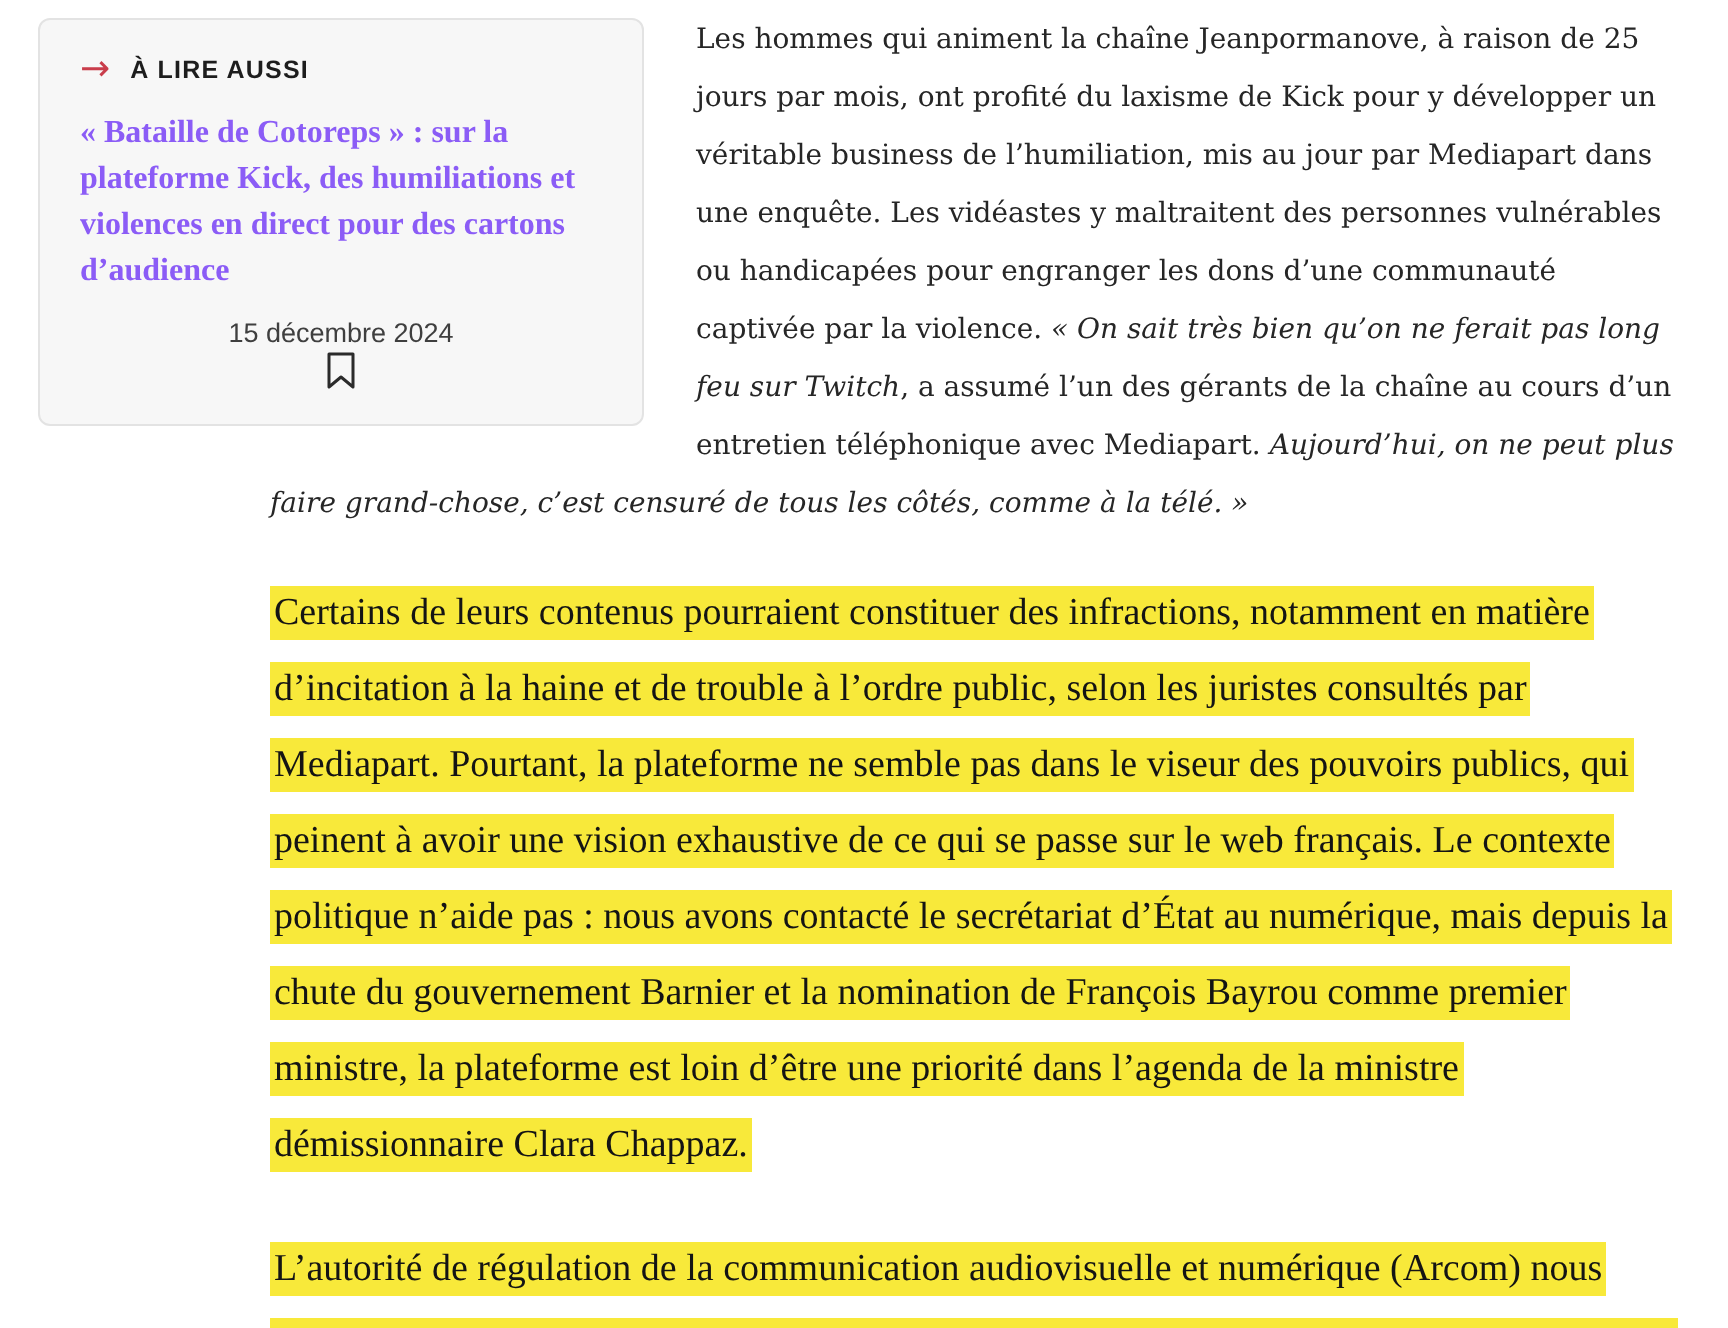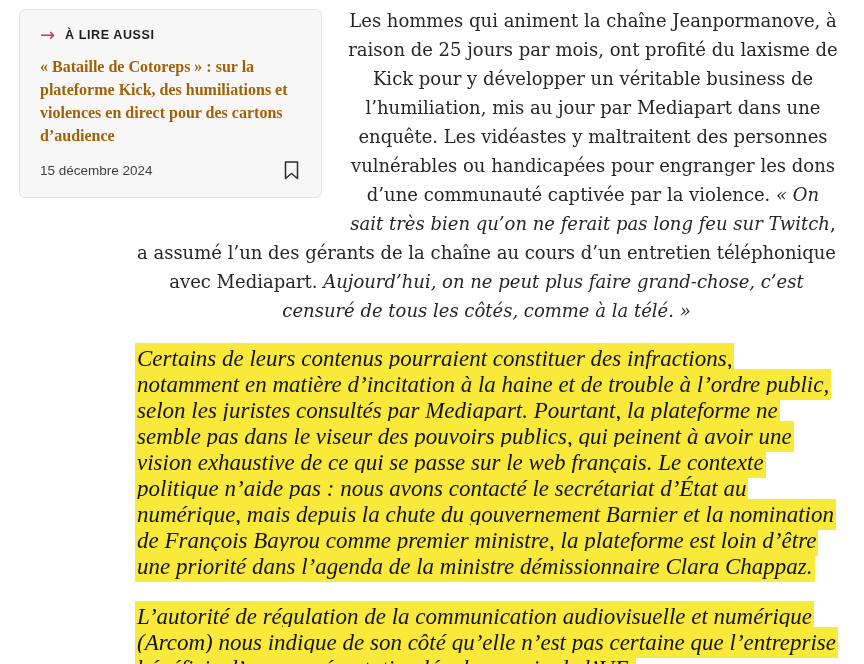--- a/index.html
+++ b/index.html
@@ -47,27 +47,28 @@
     letter-spacing: 0.6px;
     color: #1d1d1d;
     text-align: center;
   }
   .card-title {
     margin: 12px 0 0 0;
     font-family: "Liberation Serif", serif;
     font-weight: 700;
     font-size: 16px;
     line-height: 23px;
-    color: #a16207;
+    color: #8b5cf6;
   }
   .card-footer {
     display: flex;
     justify-content: space-between;
     align-items: center;
     margin-top: 12px;
+    flex-direction: column;
   }
   .card-date {
     font-size: 13.5px;
     color: #3f3f3f;
   }
   .bookmark-btn {
     display: inline-flex;
     align-items: center;
     justify-content: center;
     width: 20px;
@@ -79,30 +80,28 @@
   }
 
   
   p.body-par {
     margin: 0 0 21px 0;
     color: #262626;
     text-align: left;
   }
   p.font-a {
     font-family: "DejaVu Serif", serif;
-    font-size: 18px;
+    font-size: 14px;
     line-height: 29px;
-    text-align: center;
   }
   p.font-b {
     font-family: "Liberation Serif", serif;
-    font-size: 23px;
-    line-height: 26px;
+    font-size: 19px;
+    line-height: 38px;
     margin-bottom: 24px;
-    font-style: italic;
   }
   p.body-par em {
     font-style: italic;
   }
   .hl {
     background: #f8e93a;
     color: #141414;
     padding: 3px 2px;
     -webkit-box-decoration-break: clone;
     box-decoration-break: clone;

